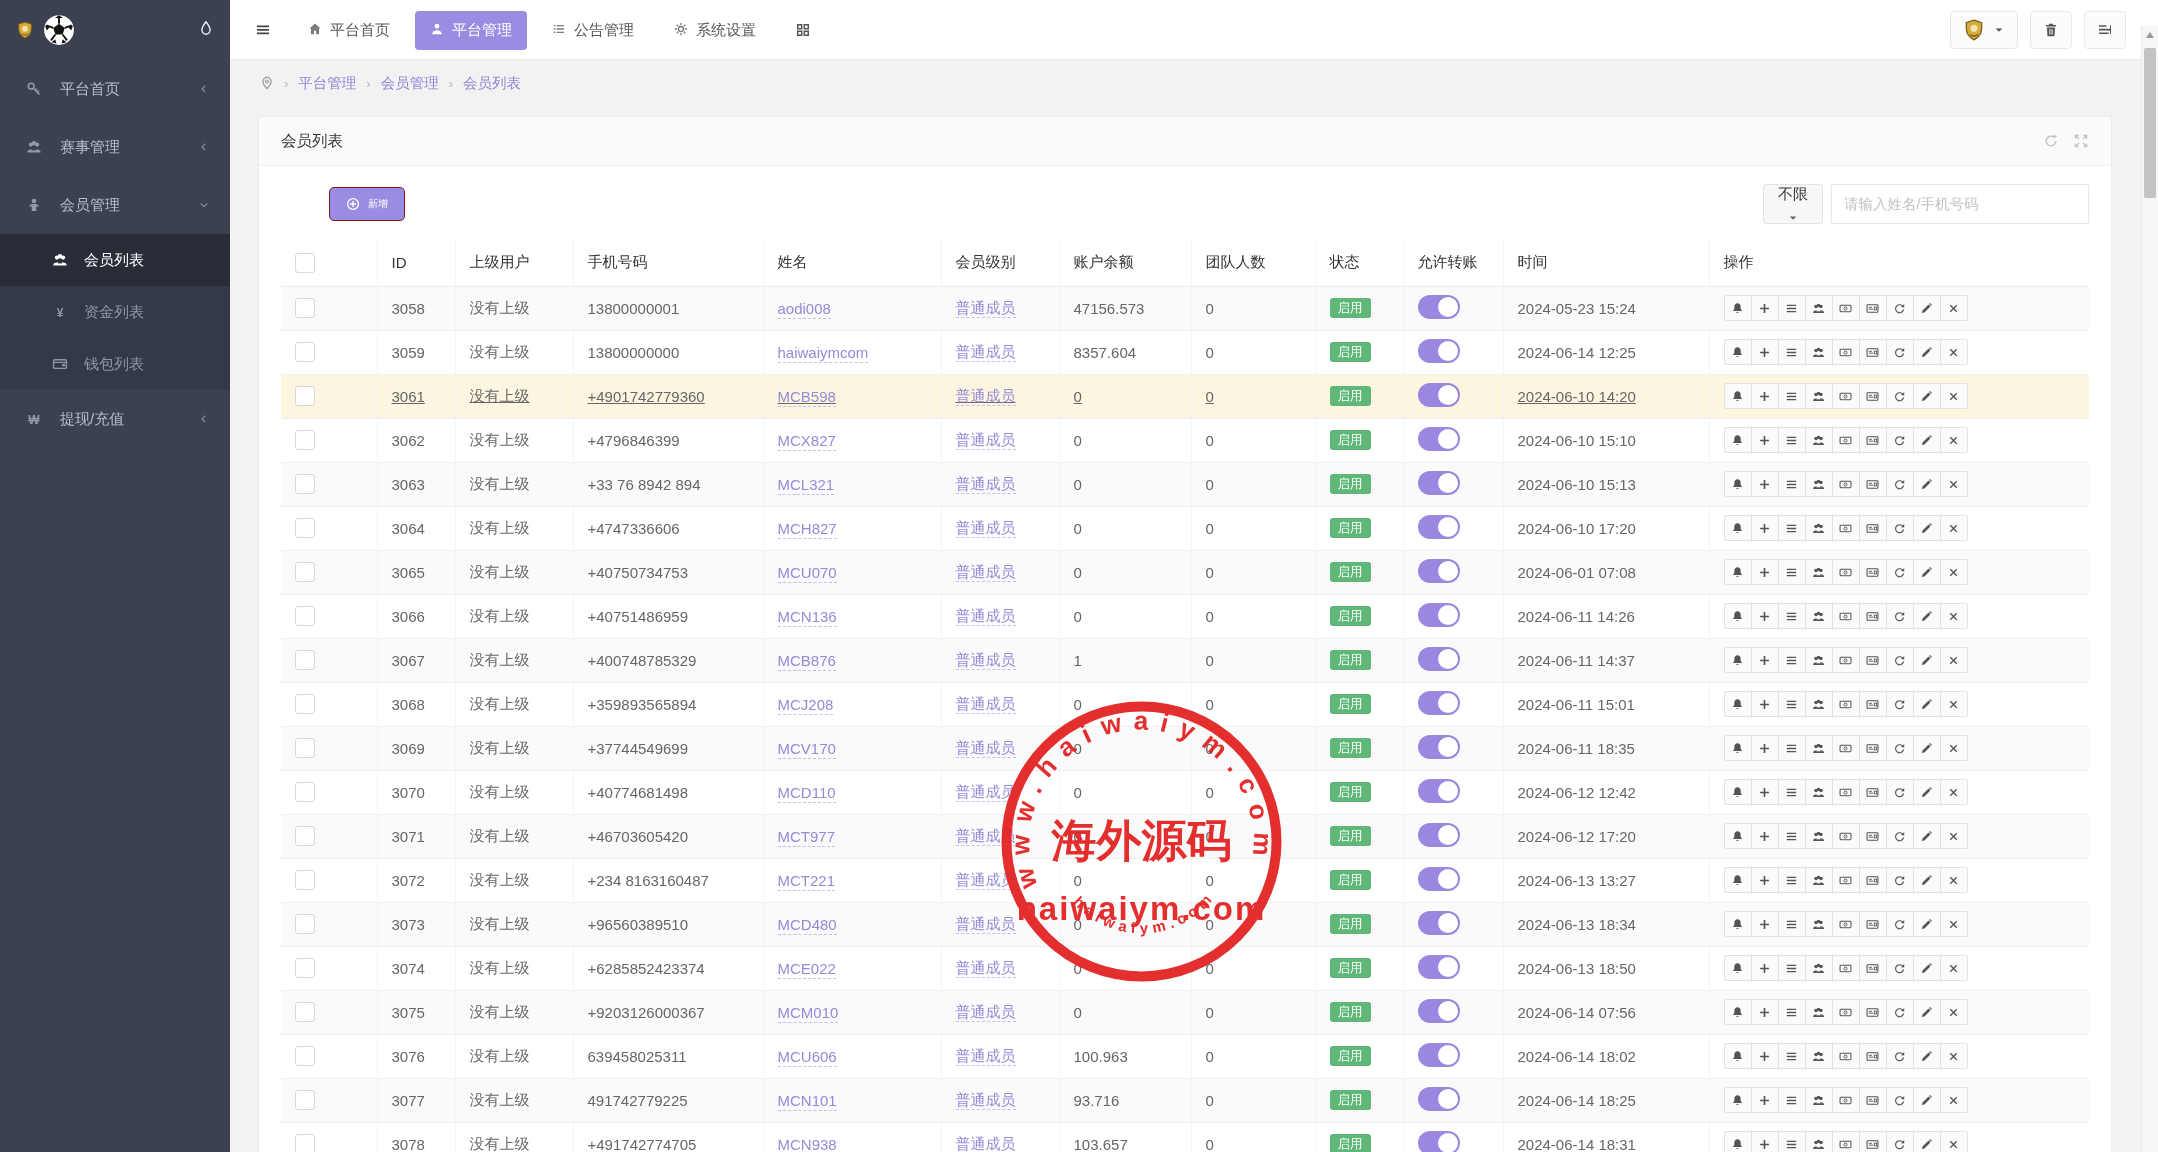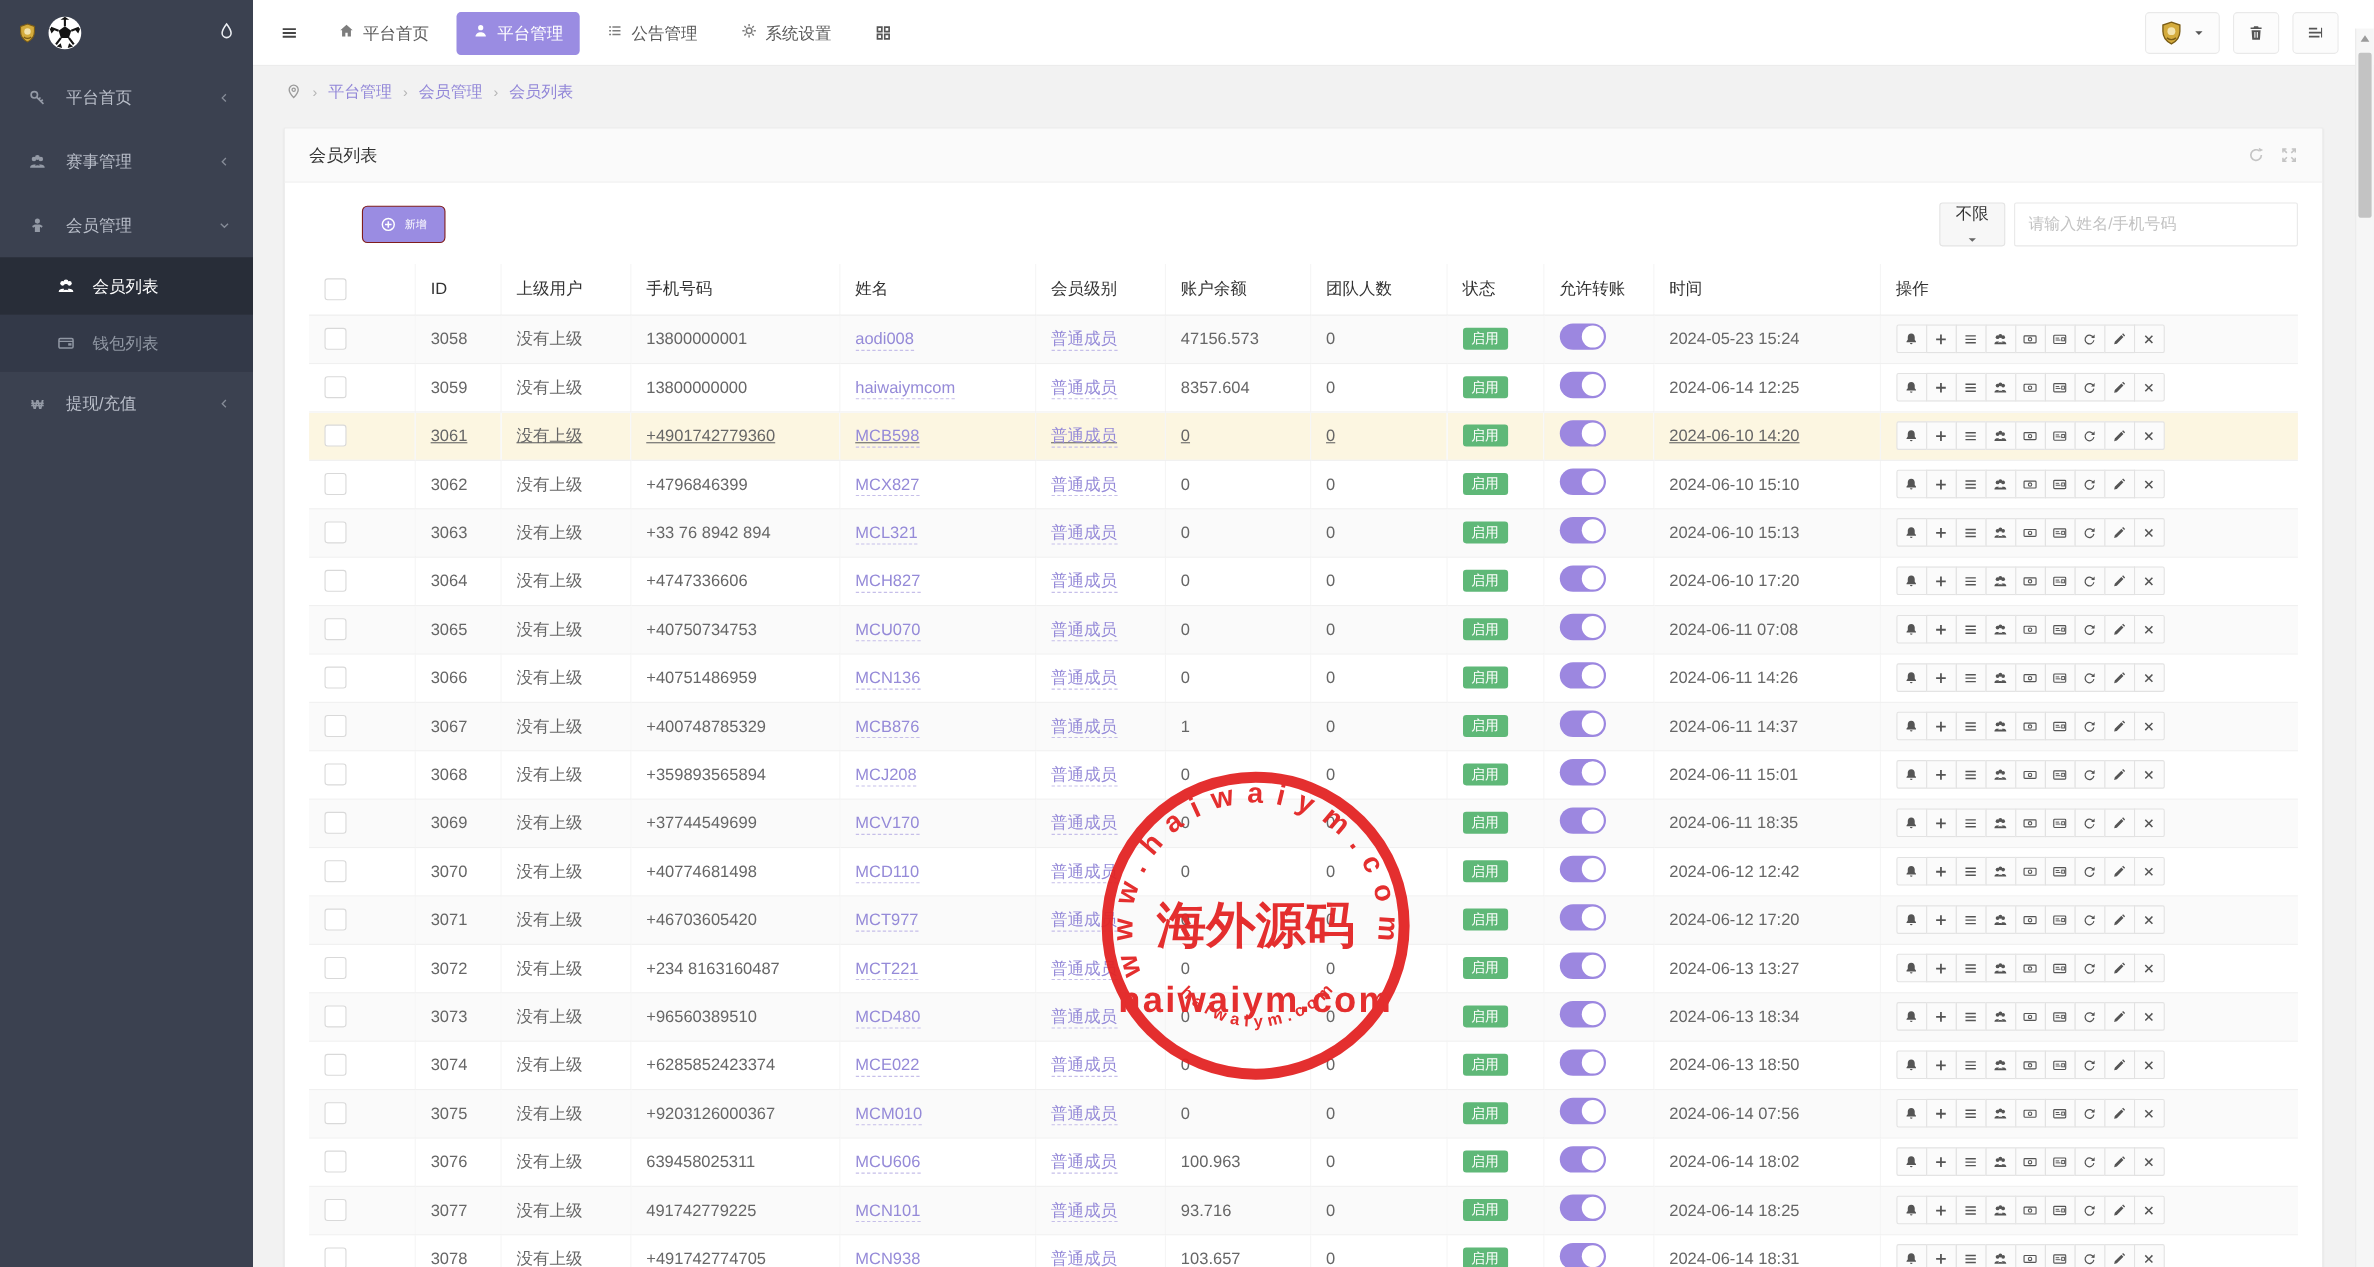--- a/index.html
+++ b/index.html
@@ -334,20 +334,28 @@
       <span class="s-ic">
           <svg class="ic16" viewBox="0 0 16 16">
             <use href="#sym-team"></use>
           </svg>
         </span>
       <span class="s-label">会员列表</span>
     </div>
     <div class="sub-item">
       <span class="s-ic">
           <svg class="ic16" viewBox="0 0 16 16">
+            <use href="#sym-yen"></use>
+          </svg>
+        </span>
+      <span class="s-label">资金列表</span>
+    </div>
+    <div class="sub-item">
+      <span class="s-ic">
+          <svg class="ic16" viewBox="0 0 16 16">
             <use href="#sym-wallet"></use>
           </svg>
         </span>
       <span class="s-label">钱包列表</span>
     </div>
   </div>
   <div class="side-item">
     <span class="s-ic">
         <svg class="ic16" viewBox="0 0 16 16">
           <use href="#sym-won"></use>
@@ -838,21 +846,21 @@
               </td>
     <td>3065</td>
     <td>没有上级</td>
     <td>+40750734753</td>
     <td><a class="plink">MCU070</a></td>
     <td><a class="plink">普通成员</a></td>
     <td>0</td>
     <td>0</td>
     <td><span class="badge">启用</span></td>
     <td><button class="toggle"><span class="knob"></span></button></td>
-    <td>2024-06-11 07:08</td>
+    <td>2024-06-01 07:08</td>
     <td>
                 <div class="ops">
                   <button class="op-btn">
                     <svg class="op-ic" viewBox="0 0 16 16">
                       <use href="#sym-bell"></use>
                     </svg>
                   </button>
                   <button class="op-btn">
                     <svg class="op-ic" viewBox="0 0 16 16">
                       <use href="#sym-plus"></use>

